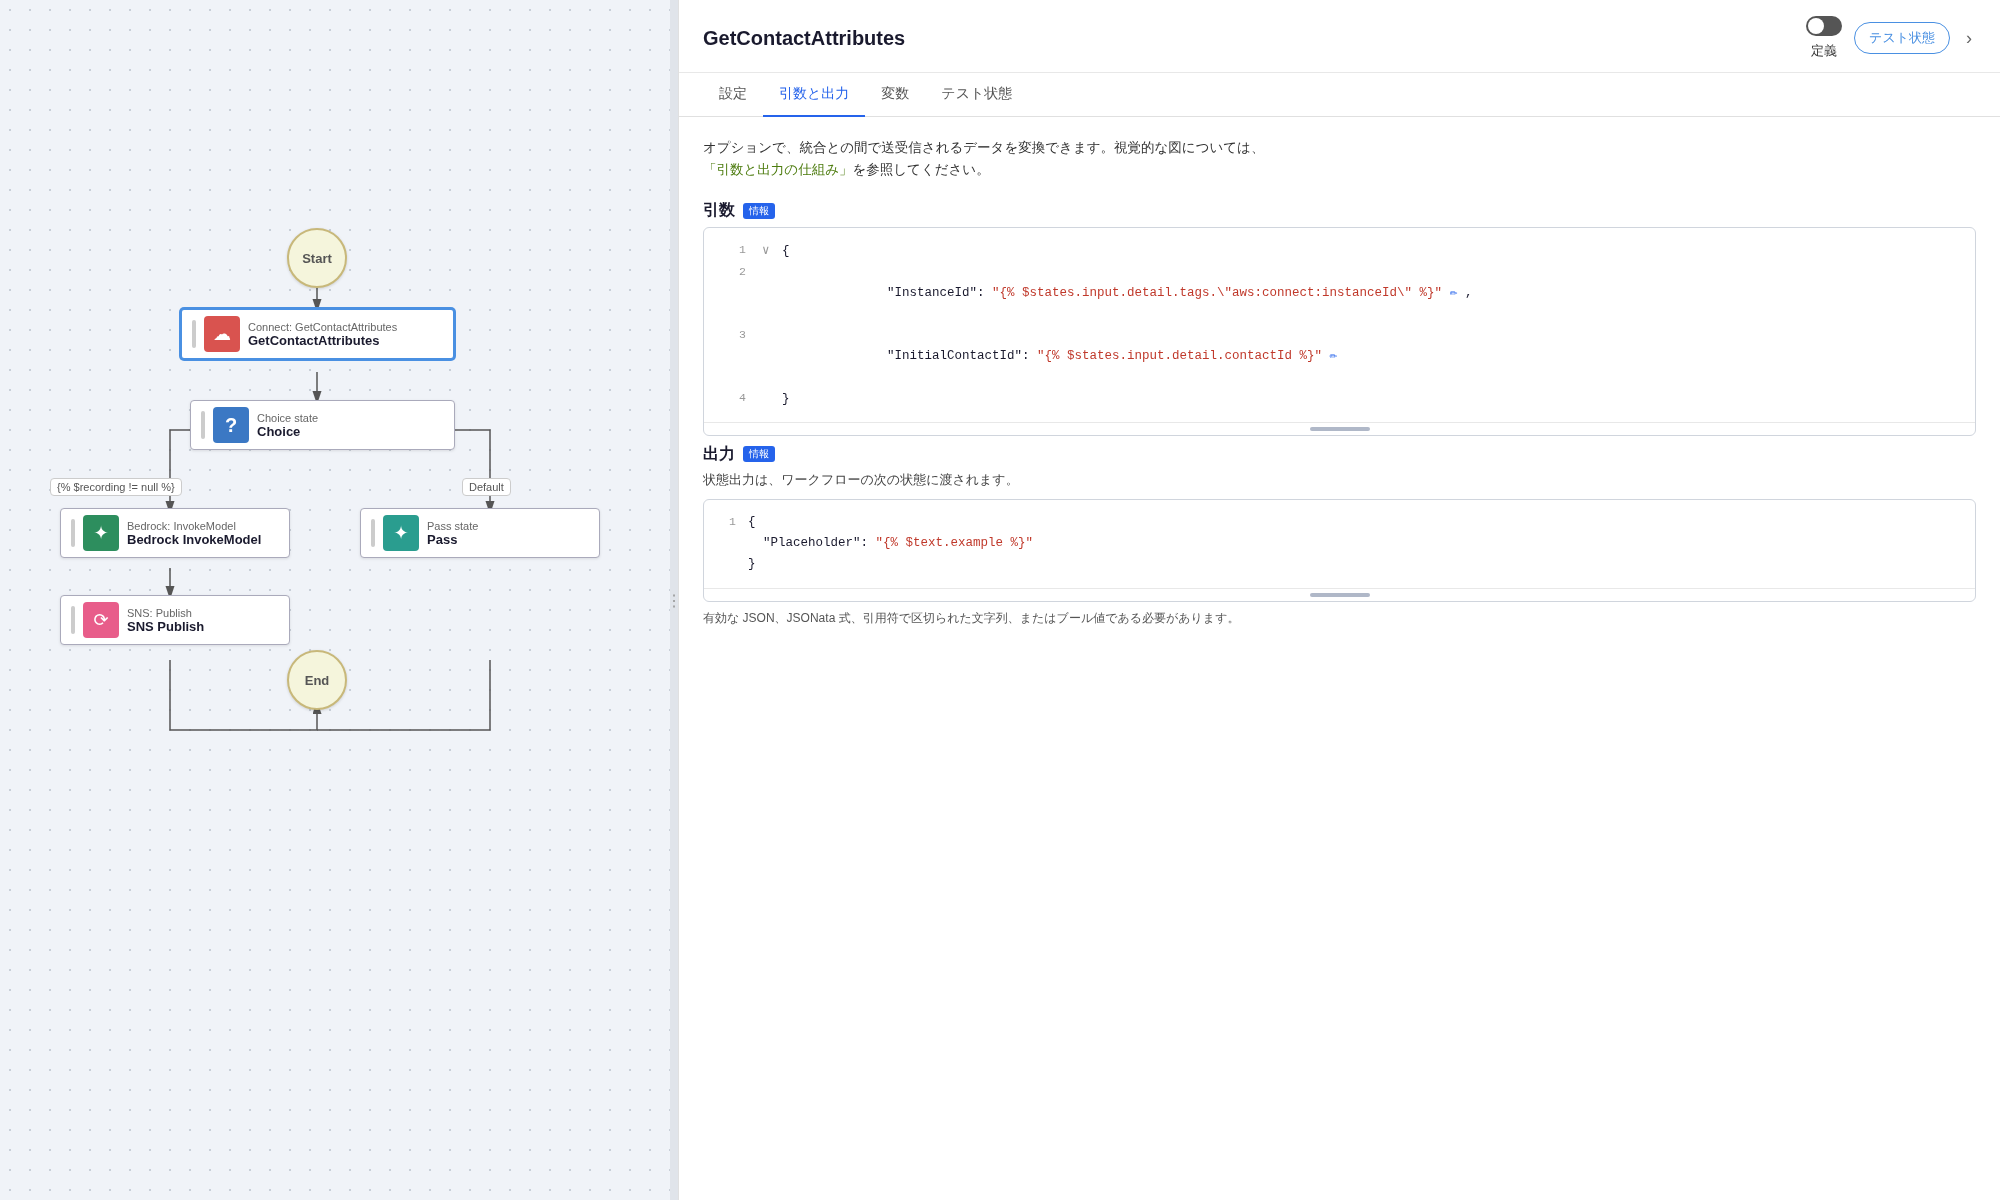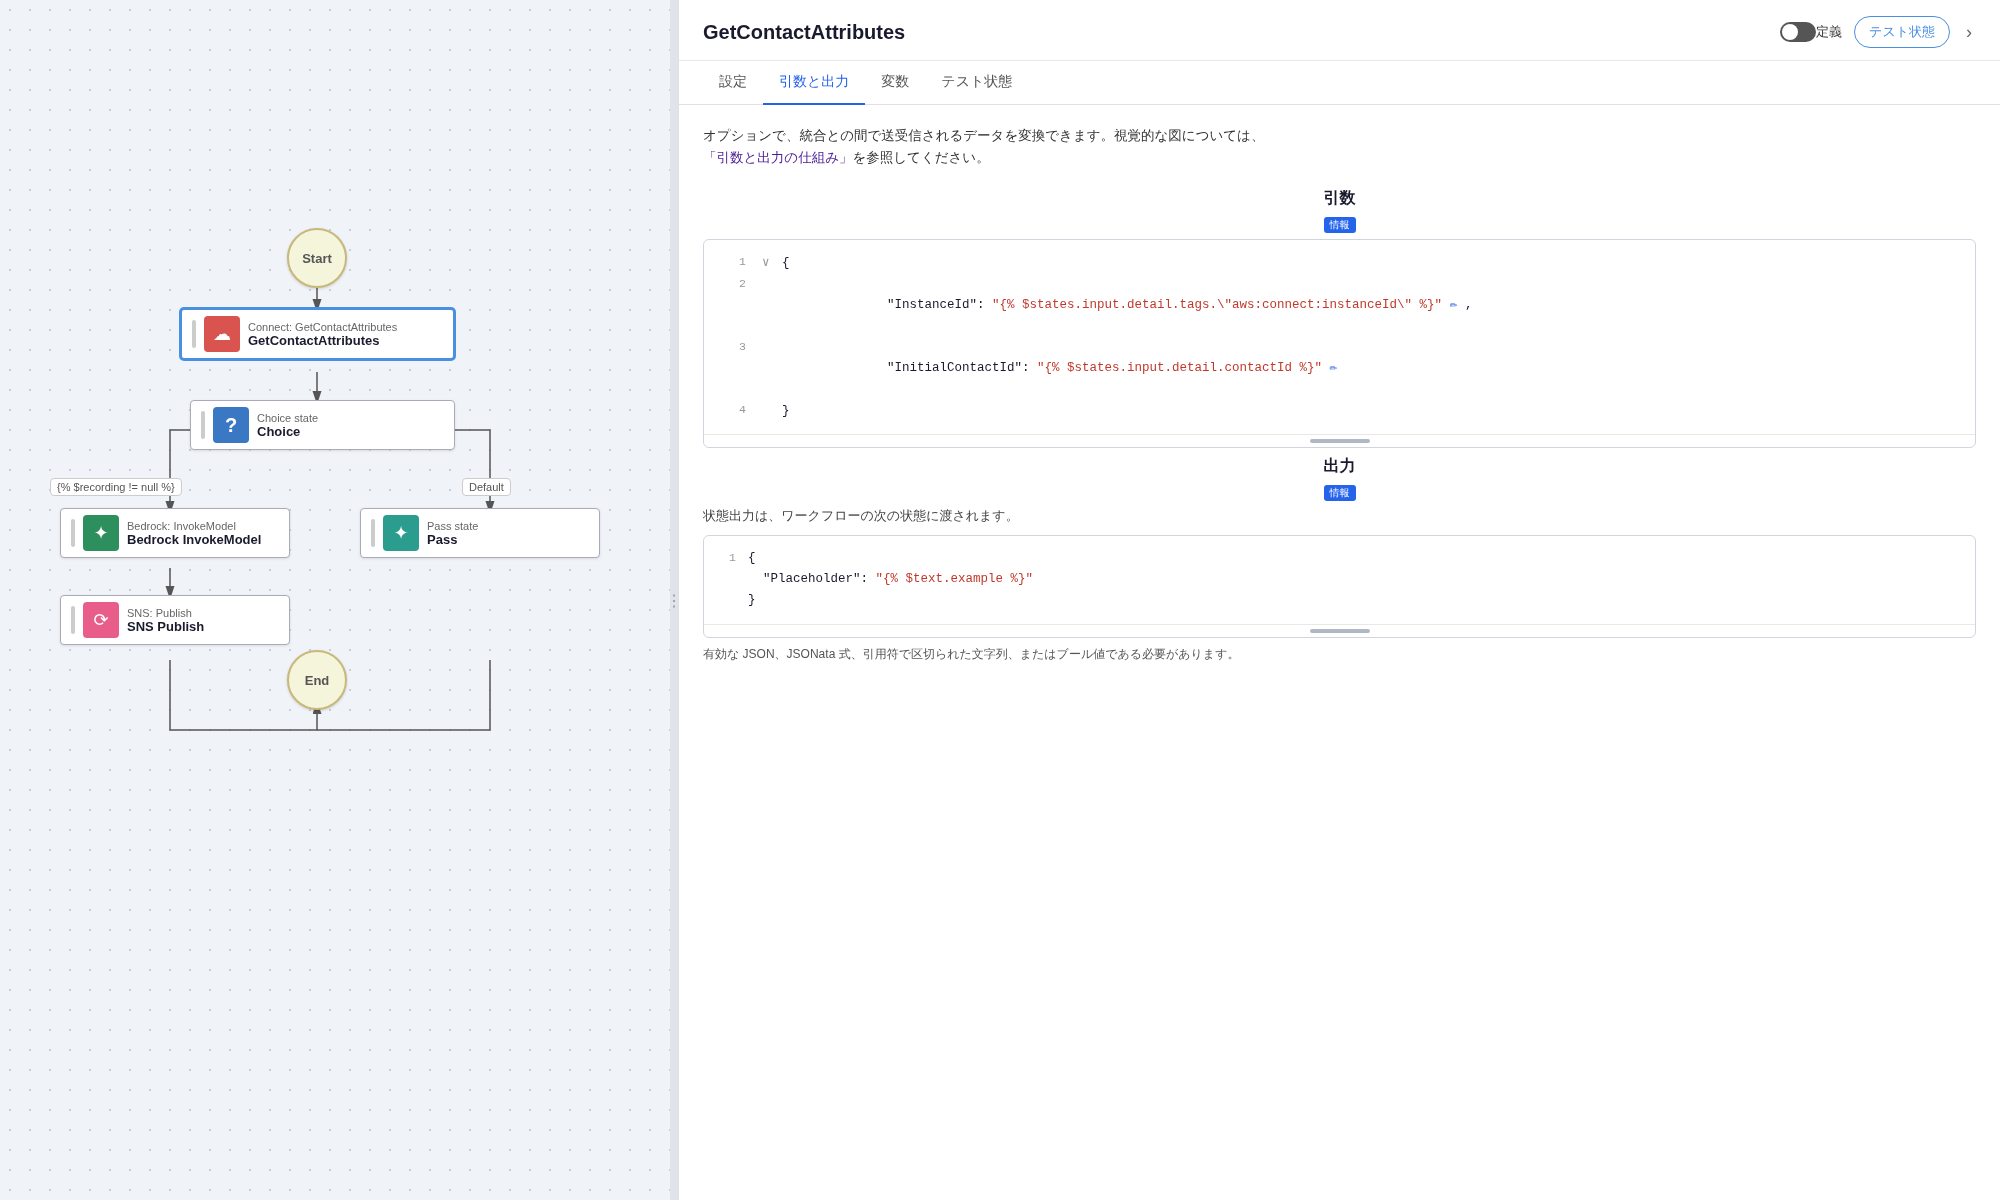--- a/index.html
+++ b/index.html
@@ -153,20 +153,22 @@
     }
     .right-header-title {
       font-size: 20px;
       font-weight: 700;
       color: #1a1a2e;
       flex: 1;
     }
     .toggle-switch {
       display: flex;
       align-items: center;
+      gap: 6px;
+      flex-direction: column;
     }
     .toggle-track {
       width: 36px;
       height: 20px;
       background: #555;
       border-radius: 10px;
       position: relative;
       cursor: pointer;
     }
     .toggle-thumb {
@@ -230,30 +232,29 @@
       padding: 20px 24px;
     }
 
     .description-text {
       font-size: 13.5px;
       color: #333;
       line-height: 1.6;
       margin-bottom: 20px;
     }
     .description-text a {
-      color: #4c1d95;
+      color: #4d7c0f;
       text-decoration: none;
     }
 
     .section-header {
       display: flex;
       align-items: center;
       gap: 8px;
       margin-bottom: 6px;
-      flex-direction: column;
     }
     .section-title {
       font-size: 16px;
       font-weight: 700;
       color: #1a1a2e;
     }
     .info-badge {
       background: #2563eb;
       color: #fff;
       font-size: 10px;

